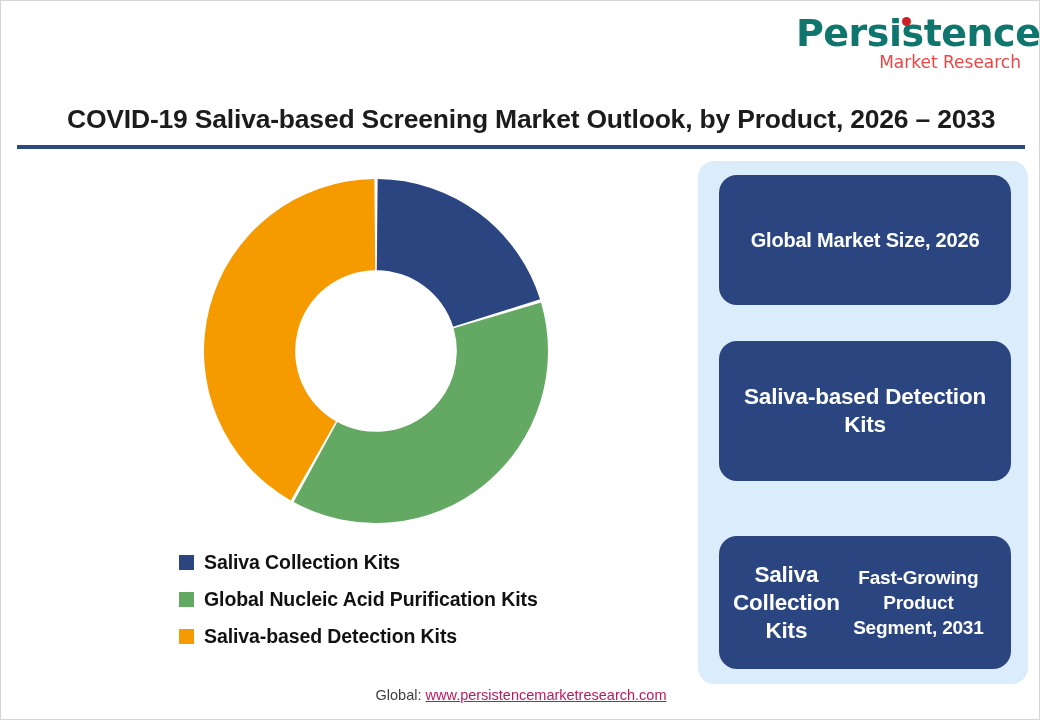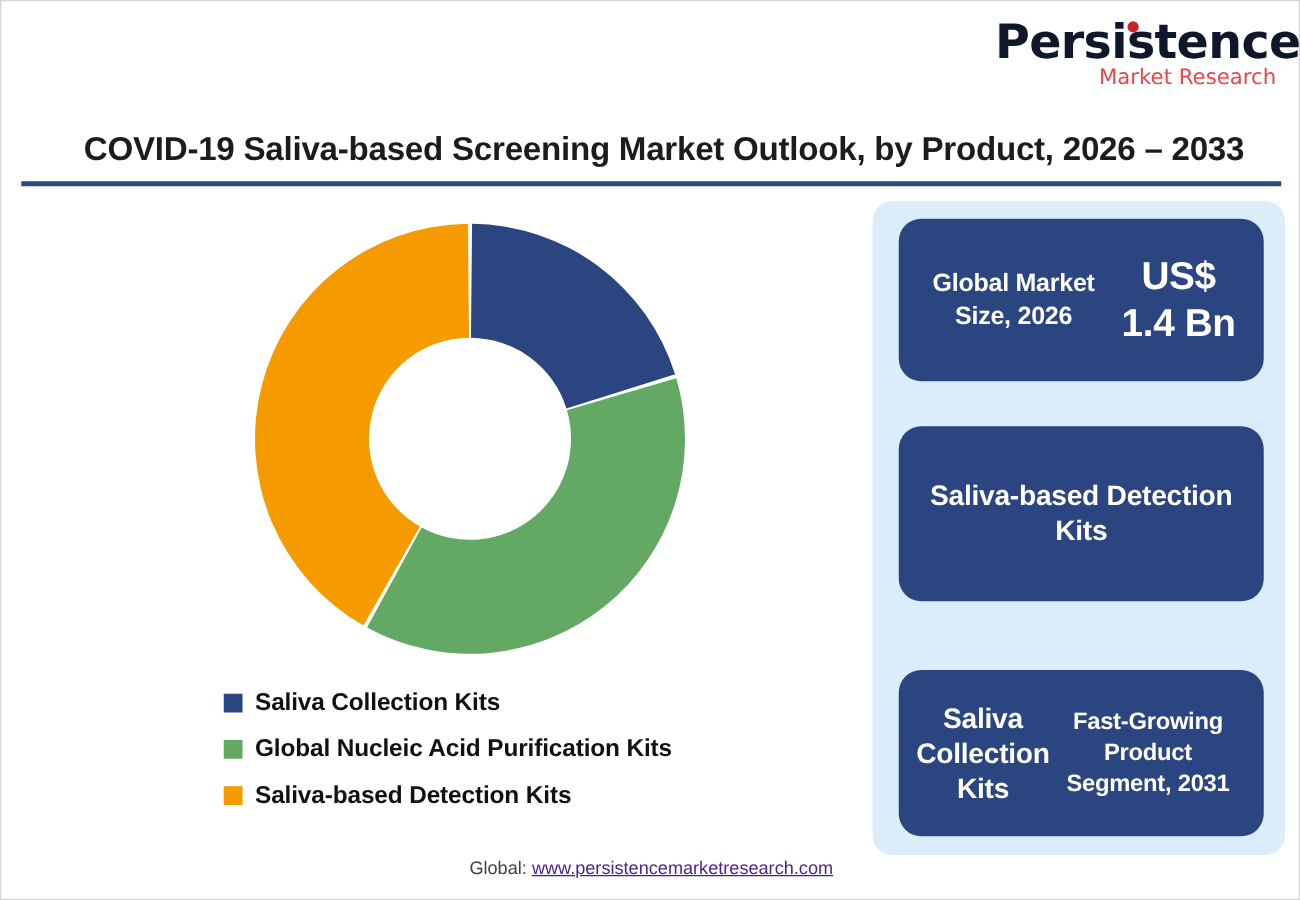--- a/index.html
+++ b/index.html
@@ -25,21 +25,21 @@
     position: absolute;
     right: 18px;
     top: 12px;
     width: 225px;
     height: 62px;
     text-align: right;
   }
   #logo-word {
     font-size: 38px;
     font-weight: bold;
-    color: #0f172a;
+    color: #0f766e;
     letter-spacing: -0.5px;
     line-height: 40px;
     font-family: "DejaVu Sans", sans-serif;
   }
   #logo-dot {
     position: absolute;
     width: 9px;
     height: 9px;
     background: #cc2026;
     border-radius: 50%;
@@ -174,21 +174,21 @@
   #source {
     position: absolute;
     left: 0;
     top: 686px;
     width: 1040px;
     text-align: center;
     font-size: 14.5px;
     color: #3f3f3f;
   }
   #source-link {
-    color: #4c1d95;
+    color: #be185d;
     text-decoration: underline;
     margin-top: 40px;
   }
 </style>
 </head>
 <body>
 
 <div id="page">
 
   <div id="logo">
@@ -221,21 +221,20 @@
     </div>
     <div class="legend-row">
       <span class="legend-swatch" style="background: rgb(245, 155, 0);"></span>
       <span class="legend-label">Saliva-based Detection Kits</span>
     </div>
   </div>
 
   <div id="side-panel">
     <div class="card" id="card-0">
       <div class="card-small">Global Market Size, 2026</div>
-      <div class="card-big">US$ 1.4 Bn</div>
     </div>
     <div class="card" id="card-1">
       <div class="card-mid">Saliva-based Detection Kits</div>
     </div>
     <div class="card" id="card-2">
       <div class="card-mid">Saliva Collection Kits</div>
       <div class="card-sub">Fast-Growing Product Segment, 2031</div>
     </div>
   </div>
 

